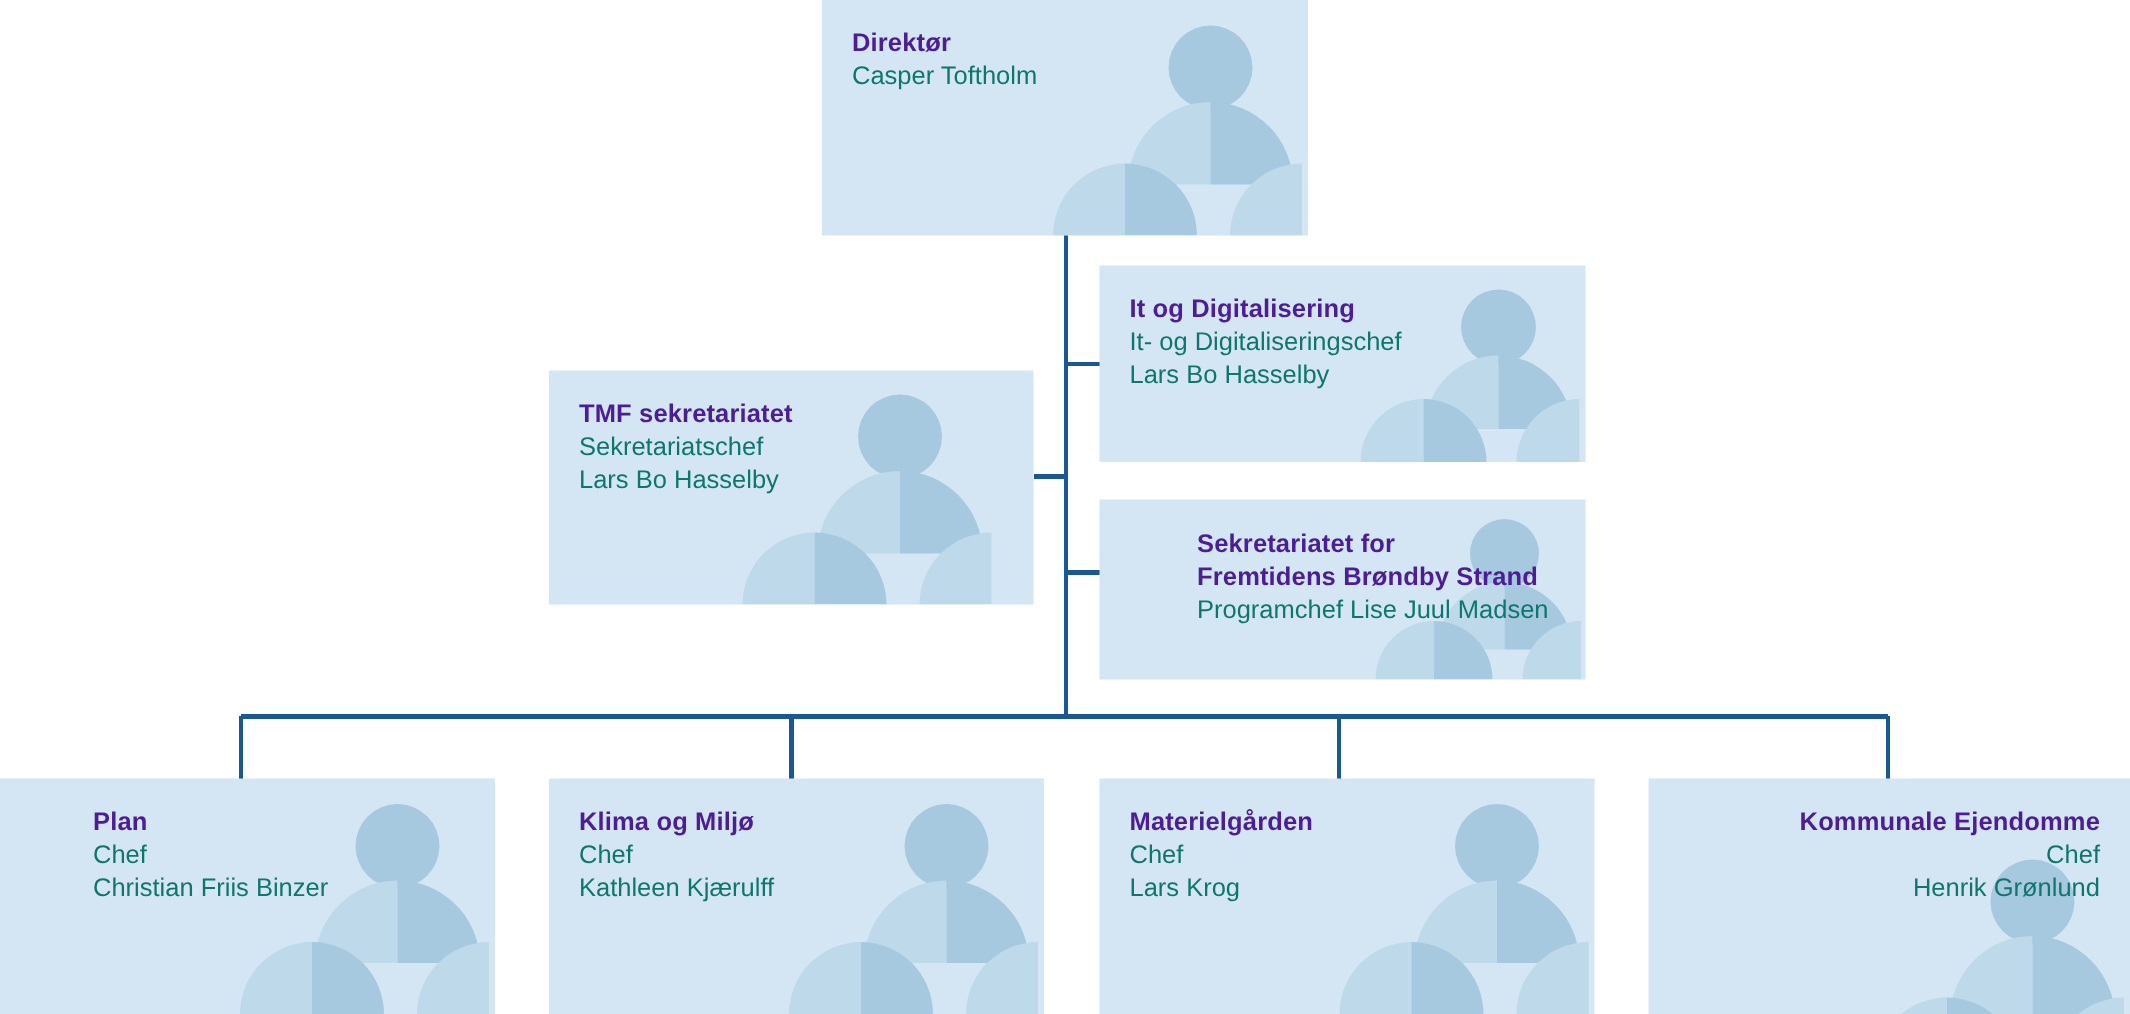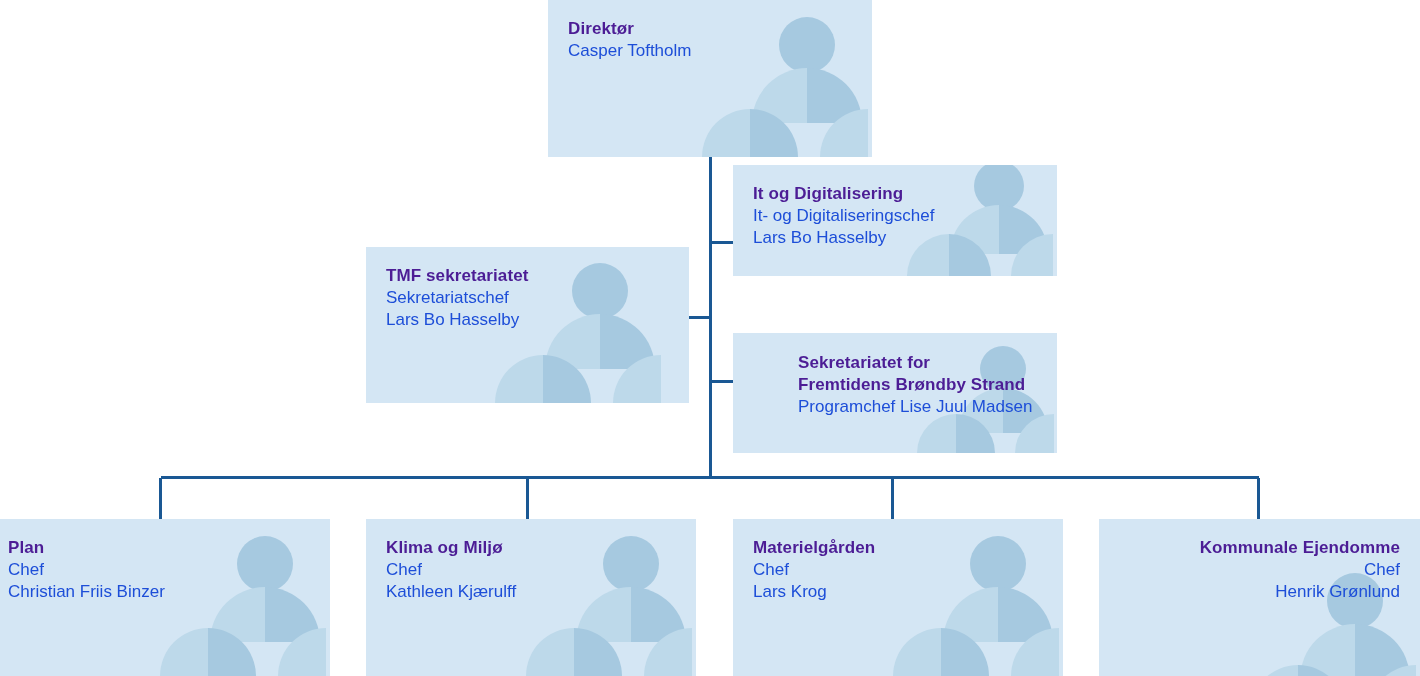--- a/index.html
+++ b/index.html
@@ -38,21 +38,21 @@
   .node-title{
     font-weight:bold;
     font-size:17px;
     color:#4c1d95;
     letter-spacing:0.1px;
     white-space:nowrap;
   }
   .node-role,.node-person{
     font-weight:normal;
     font-size:17px;
-    color:#1d4ed8;
+    color:#0f766e;
     white-space:nowrap;
   }
   
   .motif{
     position:absolute;
     right:0;
     bottom:0;
     width:170px;
     height:150px;
     z-index:1;
@@ -95,21 +95,21 @@
         <path d="M 48 102 A 48 48 0 0 1 96 150 L 48 150 Z" fill="#a6c9e0"></path>
         <path d="M 118 150 A 48 48 0 0 1 166 102 L 166 150 Z" fill="#bdd9ea"></path>
       </svg>
     </div>
     <div class="node-text">
       <div class="node-title">Direktør</div>
       <div class="node-person">Casper Toftholm</div>
     </div>
   </div>
 
-  <div class="node" style="left:733px; top:165px; width:324px; height:111px;">
+  <div class="node" style="left:733px; top:177px; width:324px; height:131px;">
     <div class="motif" style="width:150px;height:118px;">
       <svg viewBox="0 0 150 118" width="150" height="118">
         <circle cx="92" cy="28" r="25" fill="#a6c9e0"></circle>
         <path d="M 43 96 A 49 49 0 0 1 92 47 L 92 96 Z" fill="#bdd9ea"></path>
         <path d="M 92 47 A 49 49 0 0 1 141 96 L 92 96 Z" fill="#a6c9e0"></path>
         <path d="M 0 118 A 42 42 0 0 1 42 76 L 42 118 Z" fill="#bdd9ea"></path>
         <path d="M 42 76 A 42 42 0 0 1 84 118 L 42 118 Z" fill="#a6c9e0"></path>
         <path d="M 104 118 A 42 42 0 0 1 146 76 L 146 118 Z" fill="#bdd9ea"></path>
       </svg>
     </div>
@@ -160,21 +160,21 @@
     <div class="motif">
       <svg viewBox="0 0 170 150" width="170" height="150">
         <circle cx="105" cy="38" r="28" fill="#a6c9e0"></circle>
         <path d="M 50 116 A 55 55 0 0 1 105 61 L 105 116 Z" fill="#bdd9ea"></path>
         <path d="M 105 61 A 55 55 0 0 1 160 116 L 105 116 Z" fill="#a6c9e0"></path>
         <path d="M 0 150 A 48 48 0 0 1 48 102 L 48 150 Z" fill="#bdd9ea"></path>
         <path d="M 48 102 A 48 48 0 0 1 96 150 L 48 150 Z" fill="#a6c9e0"></path>
         <path d="M 118 150 A 48 48 0 0 1 166 102 L 166 150 Z" fill="#bdd9ea"></path>
       </svg>
     </div>
-    <div class="node-text" style="padding-left:8px;">
+    <div class="node-text" style="padding-left:30px;margin-left:32px;">
       <div class="node-title">Plan</div>
       <div class="node-role">Chef</div>
       <div class="node-person">Christian Friis Binzer</div>
     </div>
   </div>
 
   <div class="node" style="left:366px; top:519px; width:330px; height:157px;">
     <div class="motif">
       <svg viewBox="0 0 170 150" width="170" height="150">
         <circle cx="105" cy="38" r="28" fill="#a6c9e0"></circle>

